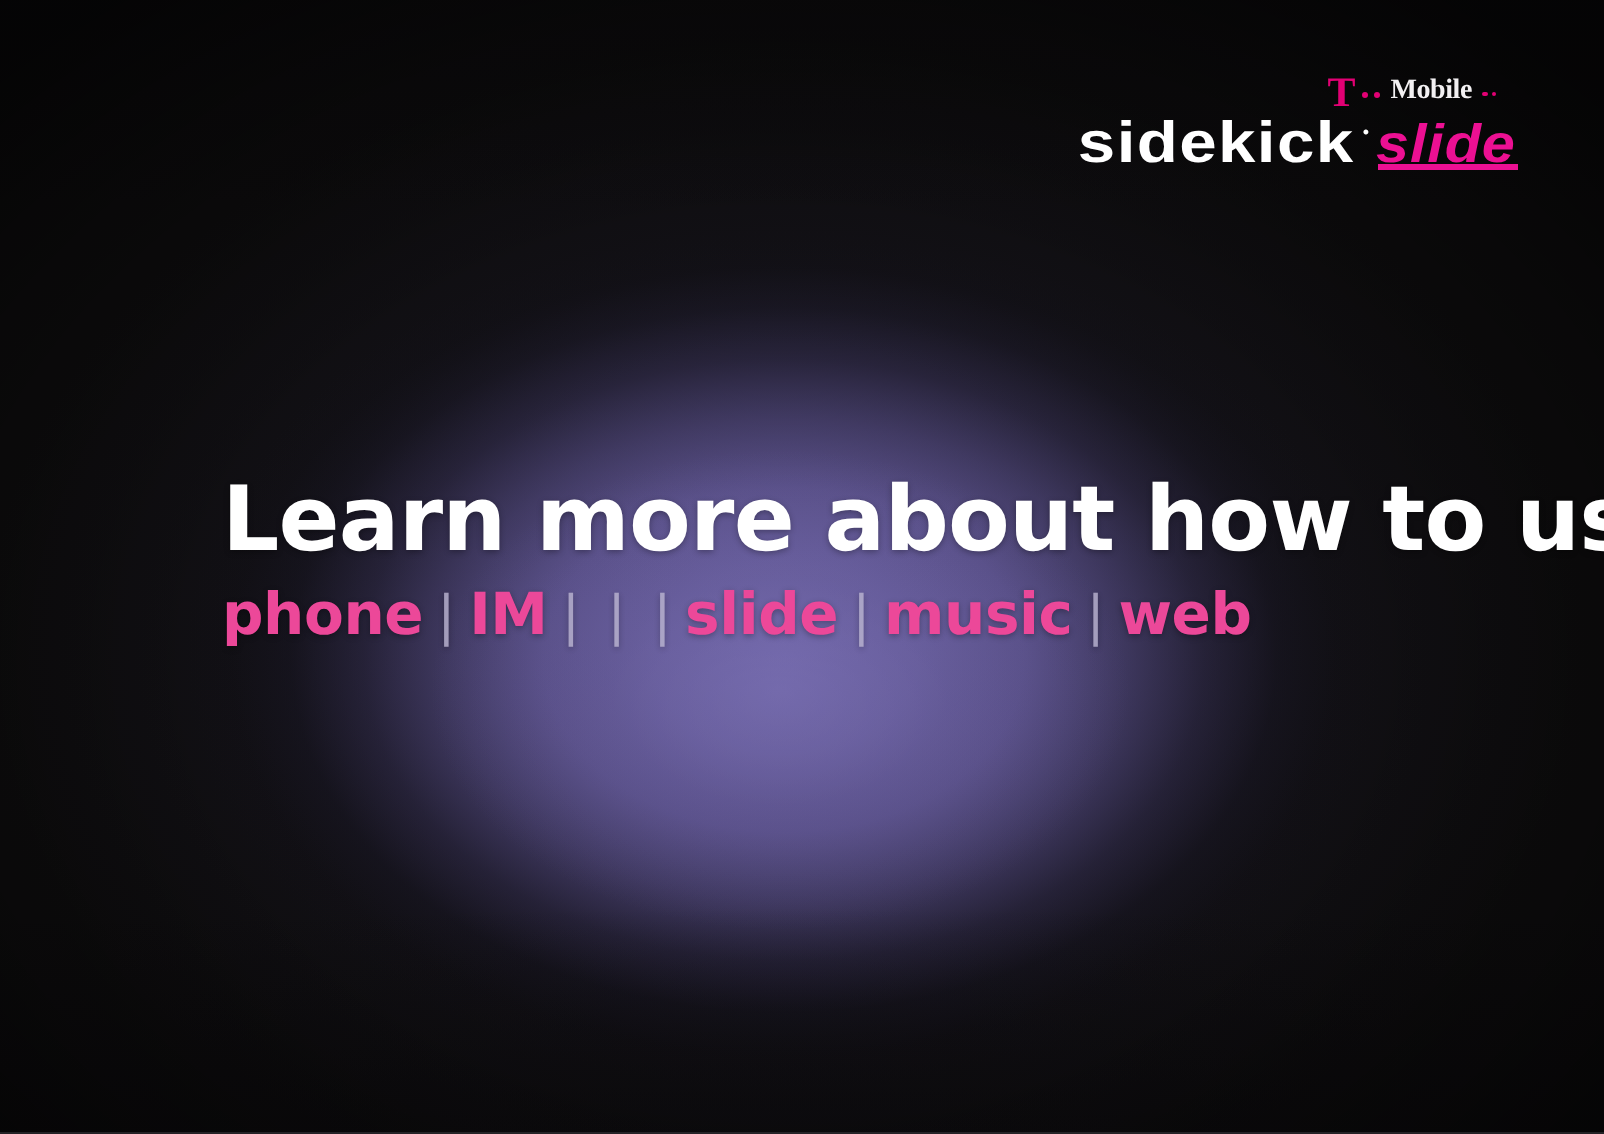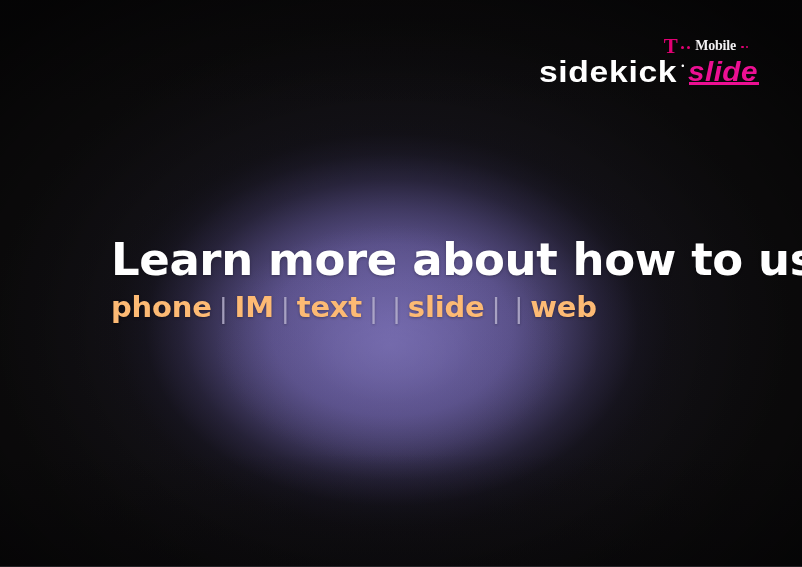--- a/index.html
+++ b/index.html
@@ -224,21 +224,21 @@
     white-space: nowrap;
     margin-top: 4px;
     font-family: "DejaVu Sans", sans-serif;
     font-weight: bold;
     font-size: 29px;
     line-height: 34px;
     letter-spacing: -0.2px;
     text-shadow: 0 1px 3px rgba(0,0,0,0.30);
   }
   .subline .cat {
-    color: #fdba74;
+    color: #ec4899;
   }
   .subline .sep {
     color: #b9b3cf;
     font-weight: normal;
     font-size: 27px;
     margin: 0 7px;
     opacity: 0.82;
   }
 </style>
 </head>
@@ -280,24 +280,24 @@
 
   <div class="headline-block">
 
     <div class="headline">Learn more about how to use</div>
 
     <div class="subline">
       <span class="cat">phone</span>
       <span class="sep">|</span>
       <span class="cat">IM</span>
       <span class="sep">|</span>
-      <span class="cat">text</span>
       <span class="sep">|</span>
       <span class="sep">|</span>
       <span class="cat">slide</span>
       <span class="sep">|</span>
+      <span class="cat">music</span>
       <span class="sep">|</span>
       <span class="cat">web</span>
     </div>
 
   </div>
 
 </div>
 
 </body></html>

